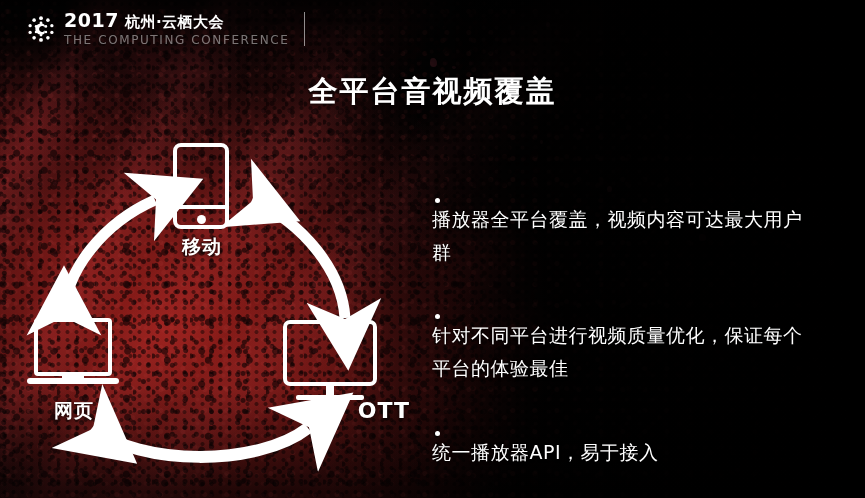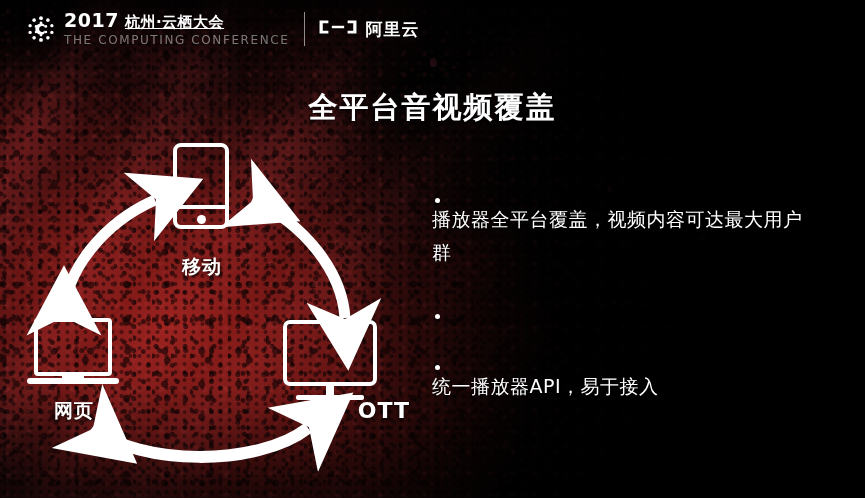--- a/index.html
+++ b/index.html
@@ -121,21 +121,20 @@
   .logo-year {
     font-size: 19px;
     font-weight: bold;
     letter-spacing: .5px;
   }
   .logo-cn {
     font-size: 15px;
     font-weight: bold;
     margin-left: 6px;
     letter-spacing: .5px;
-    text-decoration: underline;
   }
   .logo-sub {
     font-size: 12px;
     letter-spacing: 1.6px;
     color: rgba(255,255,255,0.45);
     margin-top: 3px;
     white-space: nowrap;
   }
   .logo-divider {
     width: 1px;
@@ -150,21 +149,21 @@
     font-weight: bold;
     margin-left: 7px;
     letter-spacing: 1px;
     white-space: nowrap;
   }
 
   
   .slide-title {
     position: absolute;
     left: 0; right: 0;
-    top: 88px;
+    top: 72px;
     text-align: center;
     color: #fff;
     font-size: 29px;
     font-weight: bold;
     letter-spacing: 2px;
     z-index: 20;
     text-shadow: 0 1px 3px rgba(0,0,0,0.85);
   }
 
   
@@ -342,30 +341,20 @@
       </svg>
     </div>
     <div class="logo-text-block">
       <div class="logo-main">
         <span class="logo-year">2017</span>
         <span class="logo-cn">杭州·云栖大会</span>
       </div>
       <div class="logo-sub">THE COMPUTING CONFERENCE</div>
     </div>
     <div class="logo-divider"></div>
-    <div class="ali-block">
-      <span>
-        <svg viewBox="0 0 52 26" width="40" height="20" aria-hidden="true">
-          <path d="M2 4.5 L2 21.5 L13.5 21.5 L13.5 17.8 L6.2 17.8 L6.2 8.2 L13.5 8.2 L13.5 4.5 Z" fill="#fff"></path>
-          <path d="M50 4.5 L50 21.5 L38.5 21.5 L38.5 17.8 L45.8 17.8 L45.8 8.2 L38.5 8.2 L38.5 4.5 Z" fill="#fff"></path>
-          <rect x="18" y="11.4" width="16" height="3.2" fill="#fff"></rect>
-        </svg>
-      </span>
-      <span class="ali-cn">阿里云</span>
-    </div>
   </div>
 
   <div class="slide-title">全平台音视频覆盖</div>
 
   <div class="diagram">
 
     <svg width="430" height="388" viewBox="0 0 430 388" style="position:absolute;left:0;top:0;" aria-hidden="true">
       <defs>
         <marker id="ah" markerWidth="7" markerHeight="7" refX="1.6" refY="3.5" orient="auto" markerUnits="strokeWidth">
           <path d="M0,0.1 L6.4,3.5 L0,6.9 L1.7,3.5 Z" fill="#ffffff"></path>
@@ -381,21 +370,21 @@
         <path d="M92,318 C140,356 258,357 308,318"></path>
       </g>
     </svg>
 
     <div class="node node-mobile">
       <div class="phone">
         <div class="phone-line"></div>
         <div class="phone-home"></div>
       </div>
     </div>
-    <div class="node-label" style="left:122px;top:144px;">移动</div>
+    <div class="node-label" style="left:122px;top:124px;">移动</div>
 
     <div class="node node-web">
       <div class="laptop-screen"></div>
       <div class="laptop-base">
         <div class="laptop-notch"></div>
       </div>
     </div>
     <div class="node-label" style="left:-6px;top:288px;">网页</div>
 
     <div class="node node-ott">
@@ -406,20 +395,21 @@
     <div class="node-label node-label ott" style="left:250px;top:288px;text-align:right;">OTT</div>
   </div>
 
   <div class="bullets">
     <div class="bullet-row">
       <span class="bullet-dot"></span>
       <span class="bullet-text">播放器全平台覆盖，视频内容可达最大用户群</span>
     </div>
     <div class="bullet-row">
       <span class="bullet-dot"></span>
+      <span class="bullet-text">针对不同平台进行视频质量优化，保证每个平台的体验最佳</span>
     </div>
     <div class="bullet-row">
       <span class="bullet-dot"></span>
       <span class="bullet-text">统一播放器API，易于接入</span>
     </div>
   </div>
 
 </div>
 
 </body></html>

